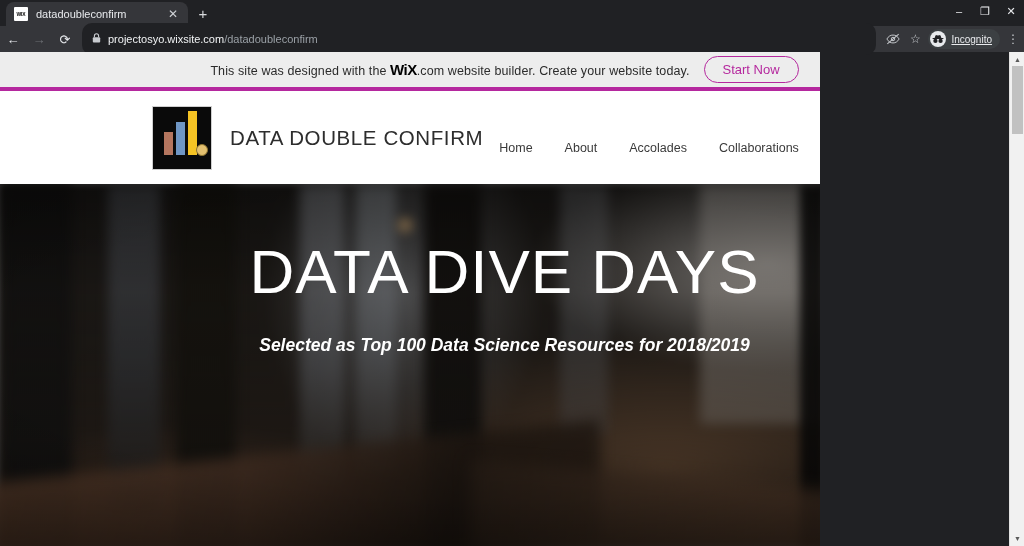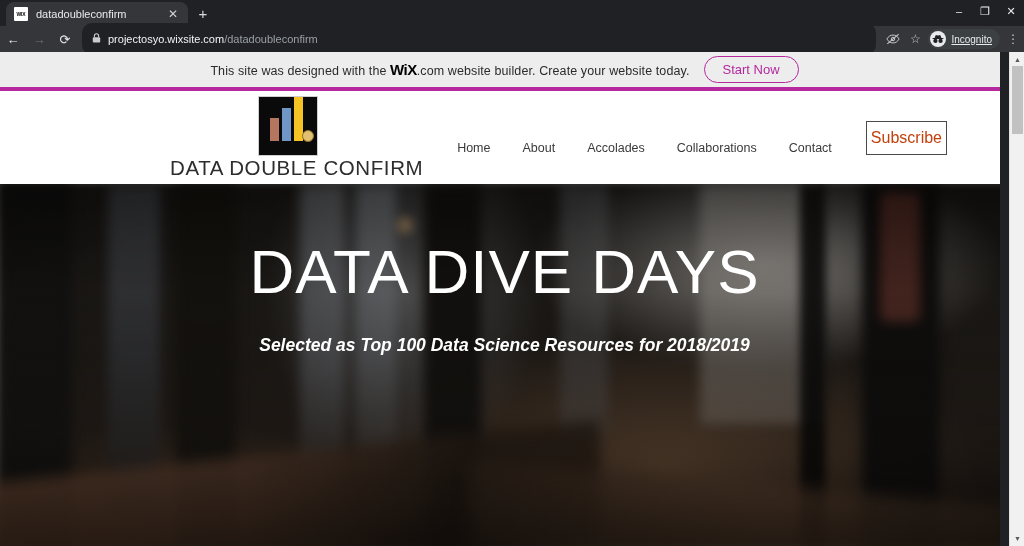--- a/index.html
+++ b/index.html
@@ -87,21 +87,21 @@
   }
   .incog-av {
     width: 16px; height: 16px; border-radius: 50%; background: #e8eaed;
     display: flex; align-items: center; justify-content: center;
     font-size: 9px; color: #202124; flex: 0 0 16px;
   }
   .incog-label { color: #e8eaed; font-size: 10px; margin-left: 5px; text-decoration: underline; }
 
   
   .viewport {
-    position: absolute; left: 0; top: 52px; width: 1000px; height: 494px;
+    position: absolute; left: 0; top: 52px; width: 820px; height: 494px;
     background: #ffffff; overflow: hidden;
   }
 
   
   .vscroll {
     position: absolute; right: 0; top: 52px; width: 15px; height: 494px;
     background: #f1f1f1; border-left: 1px solid #e2e2e2;
   }
   .vscroll .arrow {
     position: absolute; left: 0; width: 15px; height: 15px;
@@ -131,21 +131,21 @@
     background: transparent; border-radius: 14px;
     font-size: 13px; padding: 5px 18px; cursor: pointer;
     font-family: "Liberation Sans", sans-serif;
   }
 
   
   .siteheader {
     position: relative; width: 1009px; height: 93px; background: #ffffff;
     display: flex; align-items: center;
   }
-  .brand { display: flex; align-items: center; margin-left: 152px; flex-direction: column; }
+  .brand { display: flex; align-items: center; margin-left: 152px; }
   .logomark {
     width: 60px; height: 64px; background: #0a0a0a; border: 1px solid #cfcfcf;
     position: relative; flex: 0 0 60px;
   }
   .logomark .bar { position: absolute; bottom: 14px; }
   .bar-a { left: 11px; width: 9px; height: 23px; background: #b5765f; }
   .bar-b { left: 23px; width: 9px; height: 33px; background: #6f96c4; }
   .bar-c { left: 35px; width: 9px; height: 44px; background: #f5c324; }
   .logomark .pie {
     position: absolute; left: 43px; bottom: 13px; width: 12px; height: 12px;

